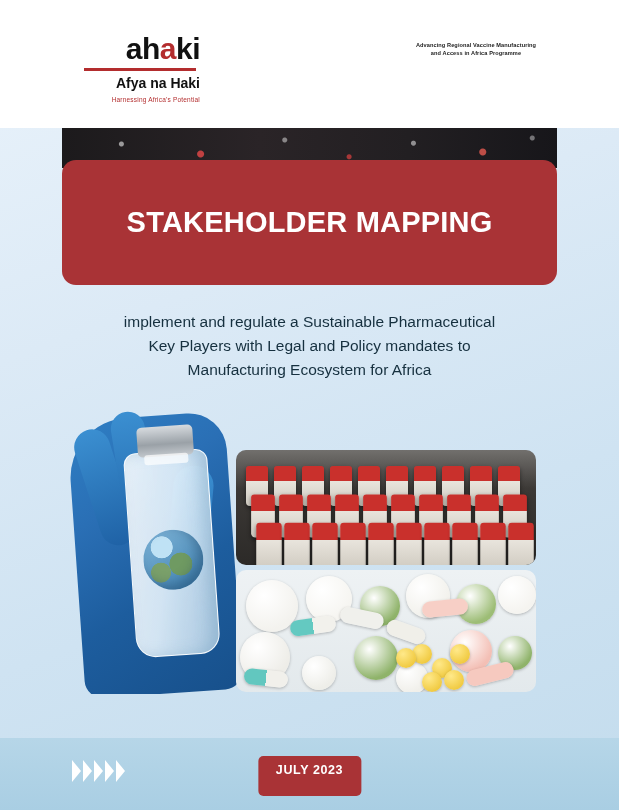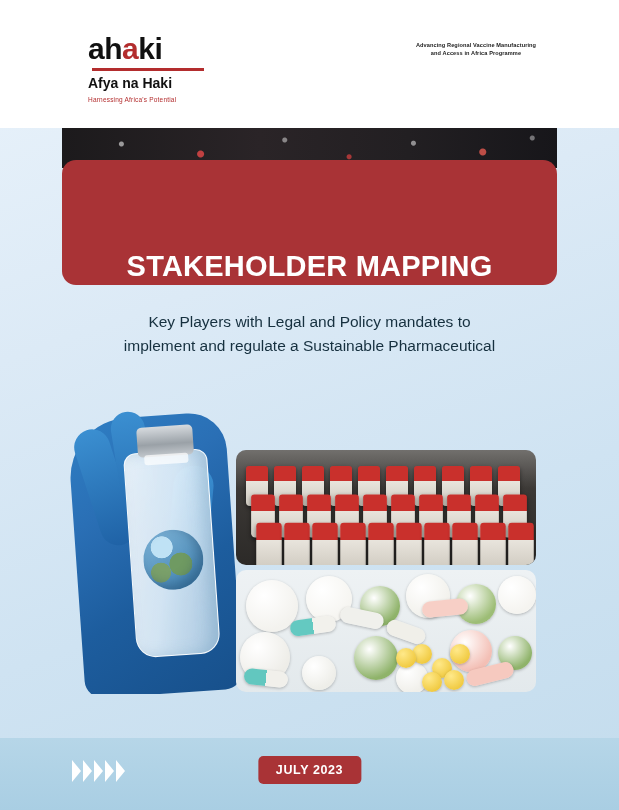--- a/index.html
+++ b/index.html
@@ -16,22 +16,22 @@
     overflow: hidden;
   }
   
   .header {
     position: absolute; top: 0; left: 0;
     width: 619px; height: 128px;
     background: #ffffff;
     z-index: 6;
   }
   .logo-ahaki {
-    position: absolute; left: 88px; top: 34px;
-    width: 120px; text-align: left;
+    position: absolute; left: 80px; top: 34px;
+    width: 120px; text-align: right;
   }
   .ahaki-word {
     font-size: 30px; font-weight: bold; letter-spacing: -0.5px;
     color: #111111; line-height: 1;
   }
   .ahaki-word .accent { color: #b32d2e; }
   .ahaki-rule {
     width: 112px; height: 3px; background: #b32d2e;
     margin: 4px auto 5px auto;
   }
@@ -79,21 +79,21 @@
       radial-gradient(circle at 95% 25%, rgba(255,255,255,.4) 0 2px, transparent 3px),
       linear-gradient(90deg, #1c1a1c 0%, #2a2427 40%, #221f22 70%, #17161a 100%);
     z-index: 2;
   }
   
   .title-card {
     position: absolute; left: 62px; top: 160px;
     width: 495px; height: 125px;
     background: #a93336;
     border-radius: 14px;
-    display: flex; align-items: flex-end; justify-content: center;
+    display: flex; align-items: center; justify-content: center;
     z-index: 4;
   }
   .title-text {
     color: #ffffff;
     font-size: 29px; font-weight: bold;
     line-height: 1.32; text-align: center;
     letter-spacing: 0.2px;
   }
   
   .subtitle {
@@ -208,21 +208,21 @@
     border-bottom: 11px solid transparent;
     border-left: 9px solid #ffffff;
   }
   .date-badge {
     position: absolute; left: 50%; top: 18px;
     transform: translateX(-50%);
     background: #a93336;
     color: #ffffff;
     font-size: 12.5px; font-weight: bold;
     letter-spacing: 0.6px;
-    padding: 7px 18px 7px 18px;
+    padding: 7px 18px 19px 18px;
     border-radius: 5px;
   }
 </style>
 </head>
 <body>
 
 <div class="page">
 
   <div class="header">
 
@@ -240,22 +240,23 @@
 
   <div class="strip"></div>
 
   <div class="title-card">
     <div class="title-text">
       <div>STAKEHOLDER MAPPING</div>
     </div>
   </div>
 
   <div class="subtitle">
+    <div>implement and regulate a Sustainable Pharmaceutical</div>
     <div>Key Players with Legal and Policy mandates to</div>
-    <div>implement and regulate a Sustainable Pharmaceutical</div>
+    <div>Manufacturing Ecosystem for Africa</div>
   </div>
 
   <div class="photos">
 
     <div class="hand-block">
       <div class="glove">
         <div class="finger f1"></div>
         <div class="finger f2"></div>
         <div class="finger f3"></div>
         <div class="vial">

